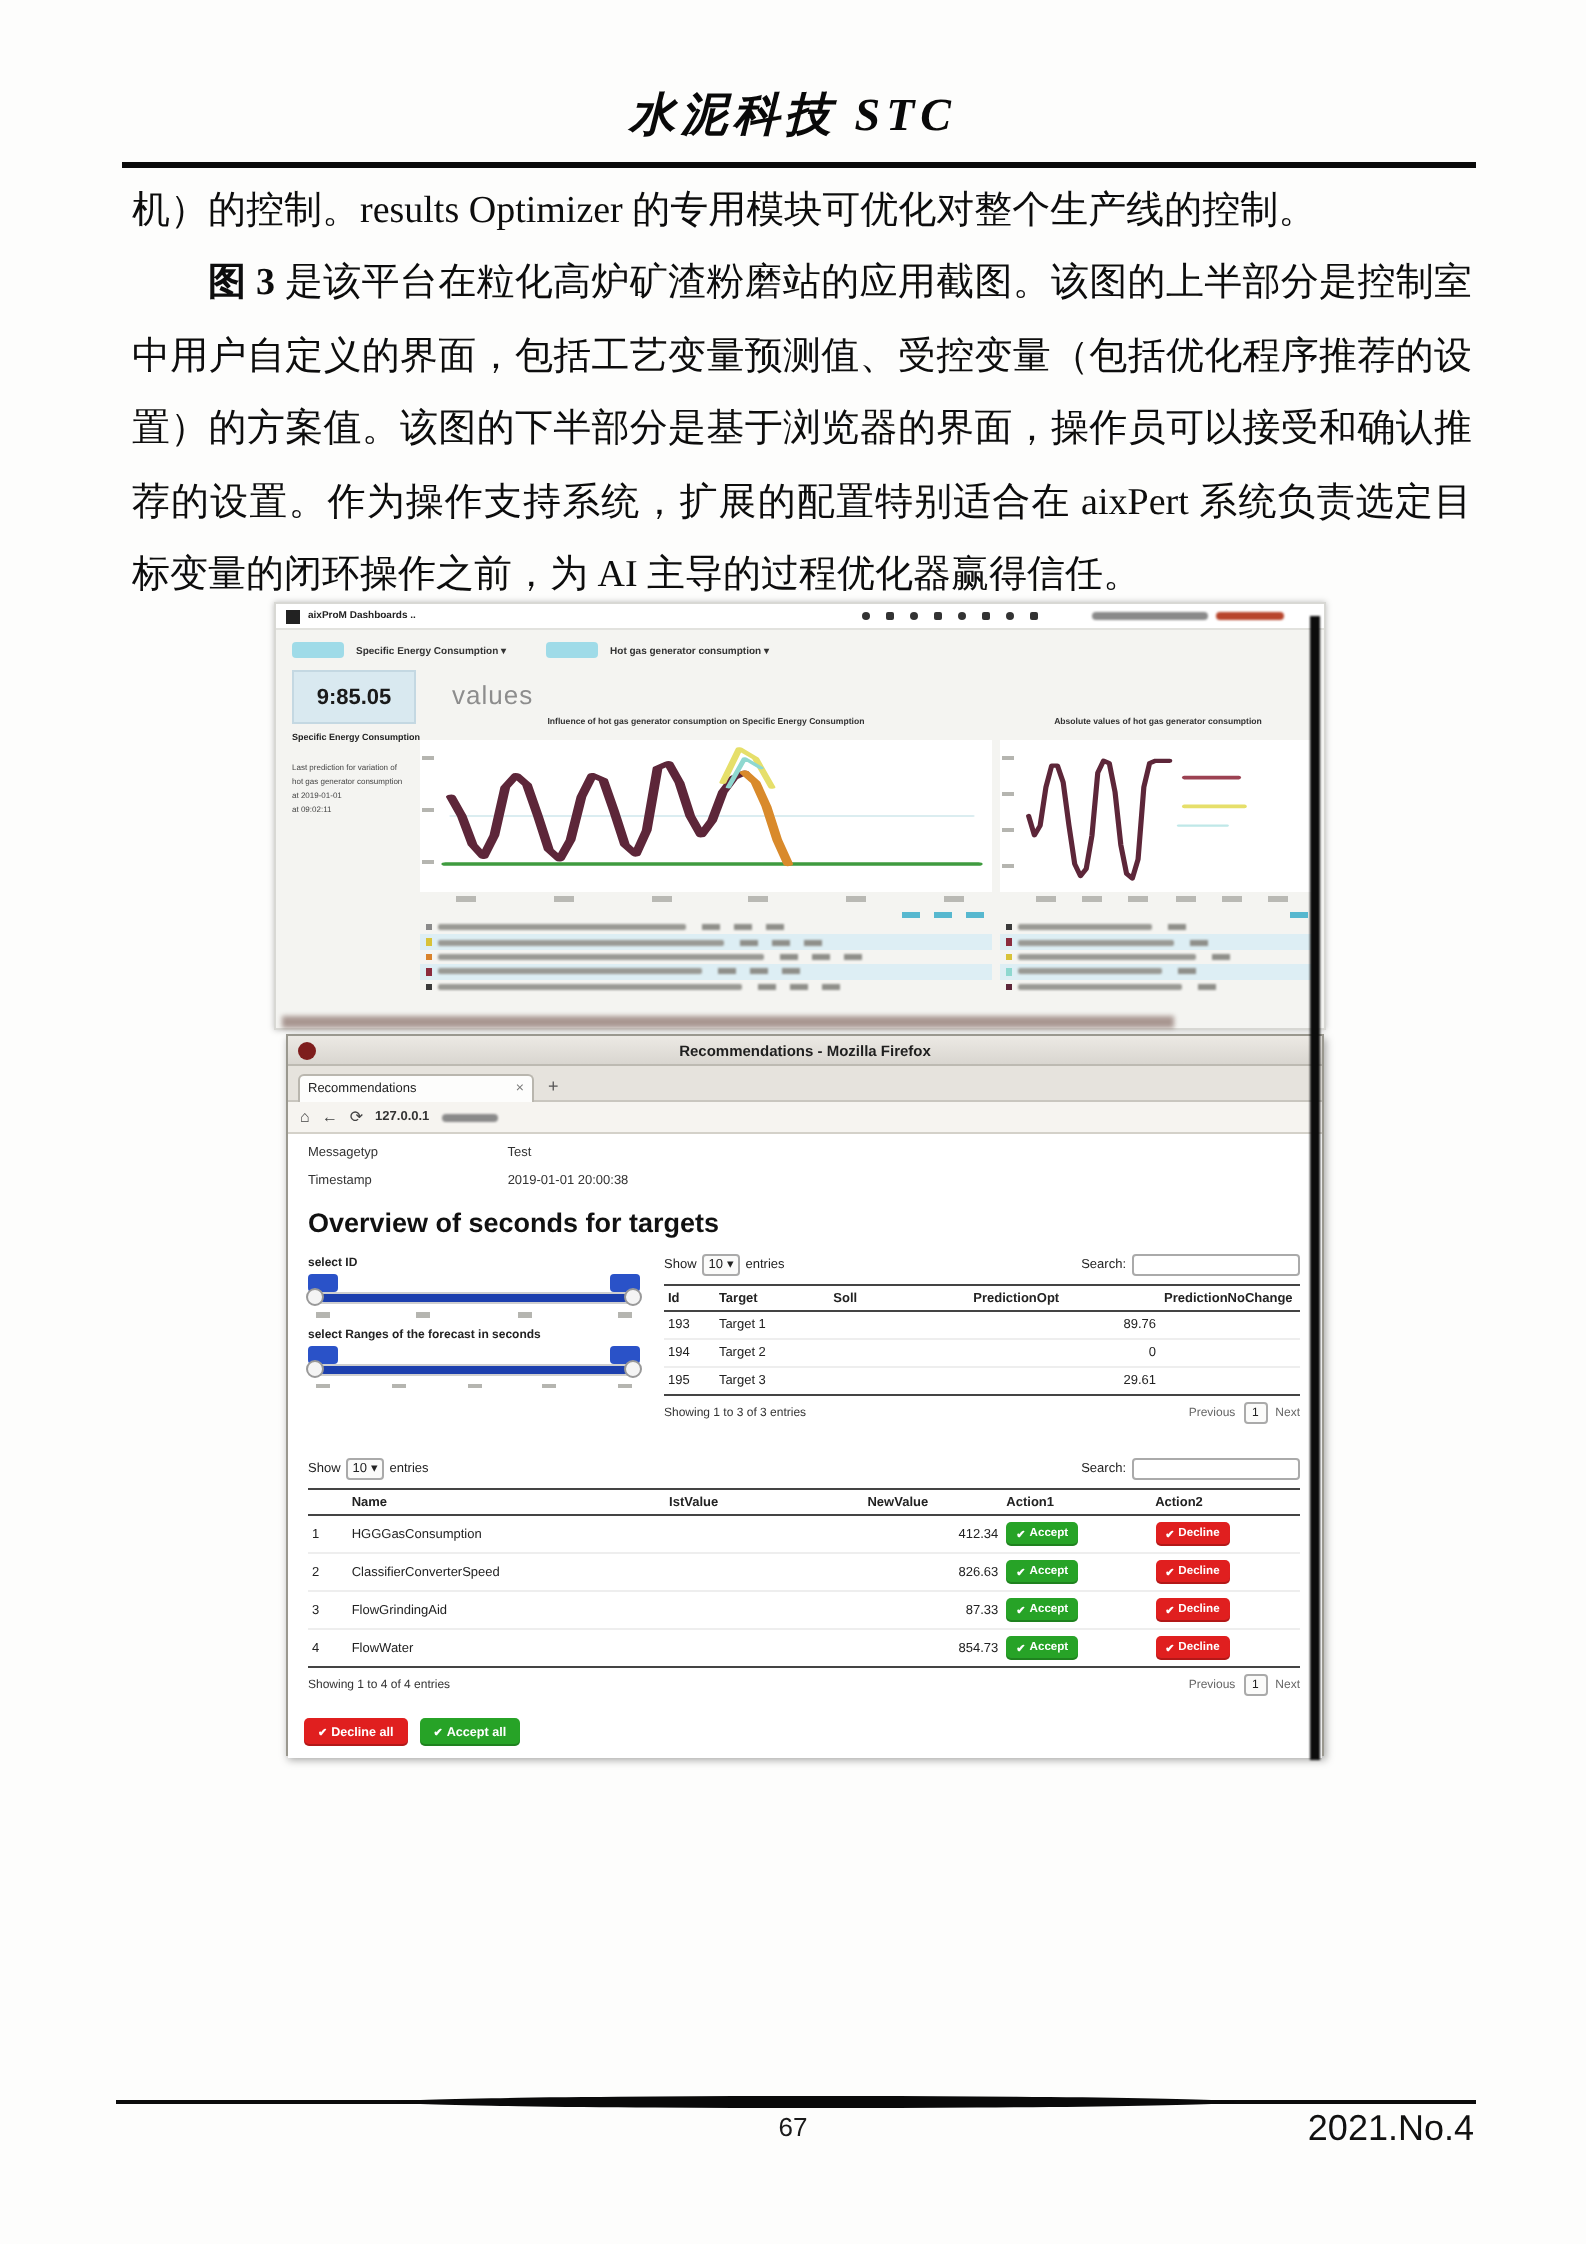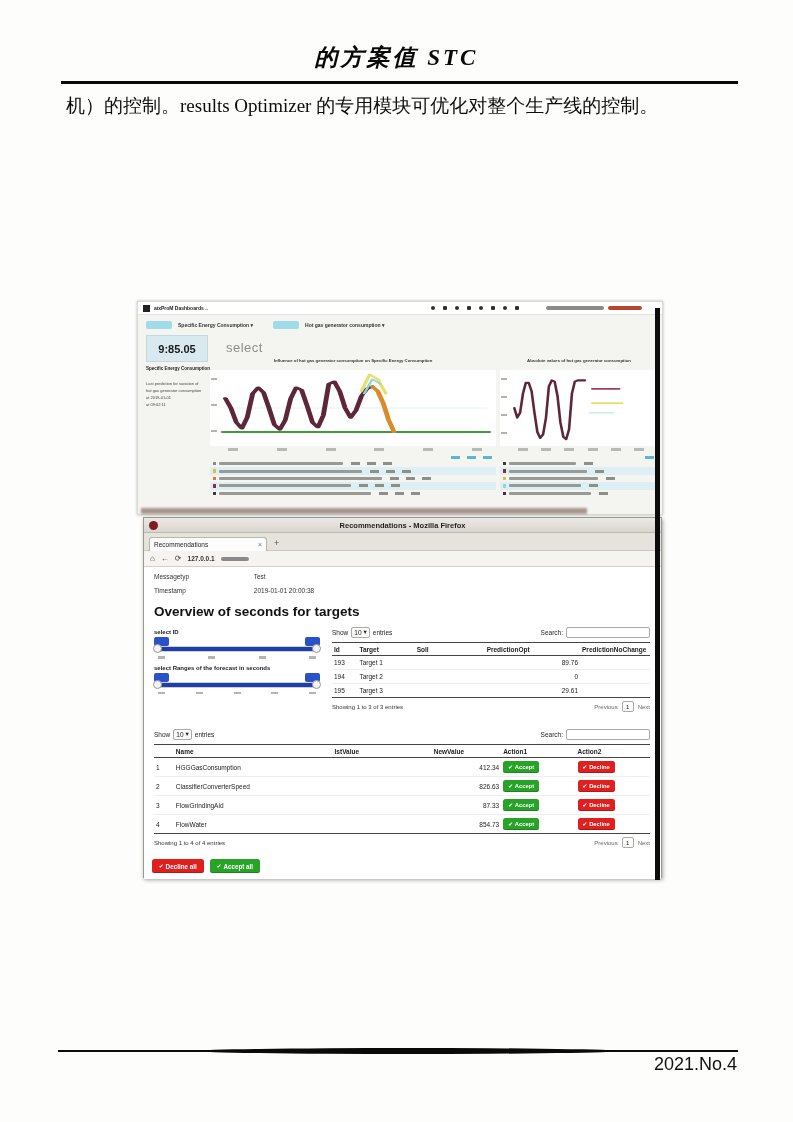--- a/index.html
+++ b/index.html
@@ -129,25 +129,26 @@
   .btn.green { background:#27a327; box-shadow:inset 0 -1px 0 rgba(0,0,0,.2); }
   .btn.red { background:#e01f1f; box-shadow:inset 0 -1px 0 rgba(0,0,0,.2); }
   .btn.big { height:14px; font-size:6.3px; padding:0 7px; }
   .allbtns { position:absolute; left:8px; top:292px; display:flex; gap:6px; }
 </style>
 </head>
 <body>
 
 <div class="page">
 
-  <div class="jheader">的方案值 STC</div>
+  <div class="jheader">水泥科技 STC</div>
   <div class="jrule"></div>
 
   <div class="article">
     <p>机）的控制。results Optimizer 的专用模块可优化对整个生产线的控制。</p>
+    <p class="indent"><b>图 3</b><span> 是该平台在粒化高炉矿渣粉磨站的应用截图。该图的上半部分是控制室中用户自定义的界面，包括工艺变量预测值、受控变量（包括优化程序推荐的设置）的方案值。该图的下半部分是基于浏览器的界面，操作员可以接受和确认推荐的设置。作为操作支持系统，扩展的配置特别适合在 aixPert 系统负责选定目标变量的闭环操作之前，为 AI 主导的过程优化器赢得信任。</span></p>
   </div>
 
   <div class="figure">
 
     <div class="dash shot">
       <div class="dash-nav">
         <span class="dash-logo"></span>
         <span class="dash-apptitle">aixProM Dashboards ..</span>
         <span class="dash-icons">
             <i></i>
@@ -164,21 +165,21 @@
       </div>
       <div class="dash-tabs">
         <span class="chip"></span>
         <span class="tab-lbl">Specific Energy Consumption ▾</span>
         <span class="chip" style="margin-left:14px;"></span>
         <span class="tab-lbl">Hot gas generator consumption ▾</span>
       </div>
       <div class="kpi-box">
           <span>9:85.05</span>
         </div>
-      <div class="brand">select</div>
+      <div class="brand">values</div>
       <div class="kpi-label">Specific Energy Consumption</div>
       <div class="dash-side" id="dash-sidebar">
           <div>Last prediction for variation of</div>
           <div>hot gas generator consumption</div>
           <div>at 2019-01-01</div>
           <div>at 09:02:11</div>
         </div>
 
       <div class="panel pl">
         <div class="panel-title">Influence of hot gas generator consumption on Specific Energy Consumption</div>
@@ -556,14 +557,15 @@
     </div>
 
     <div class="spine"></div>
   </div>
 
 
   <div class="frule">
       <span class="ln"></span>
       <span class="blob"></span>
     </div>
+  <div class="pageno">67</div>
   <div class="issue">2021.No.4</div>
 </div>
 
 </body></html>

